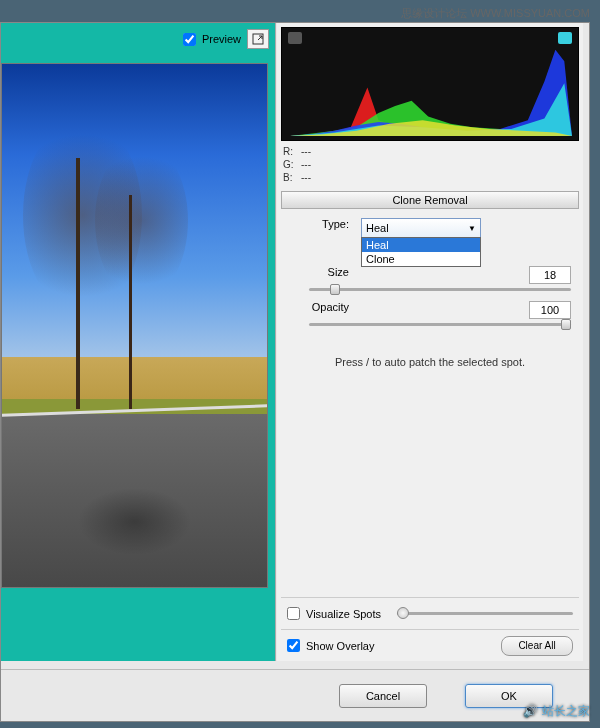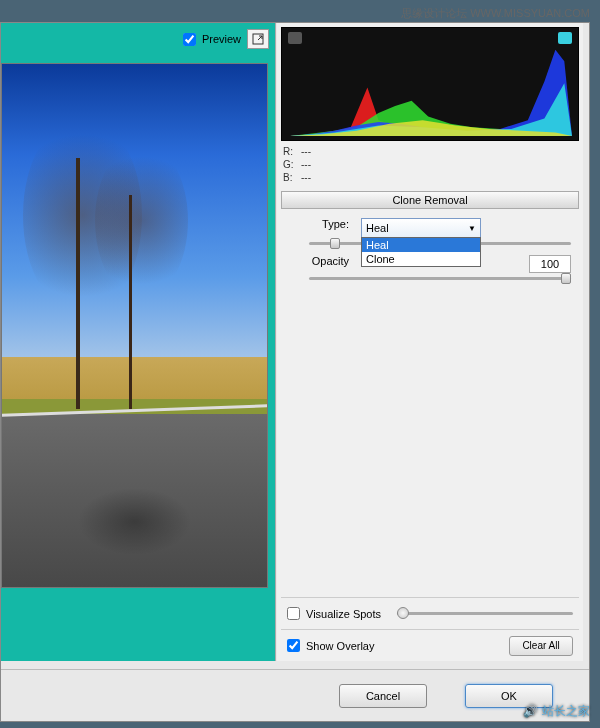--- a/index.html
+++ b/index.html
@@ -42,21 +42,21 @@
 .dd-item.sel { background: #2a78d8; color: #fff; }
 .num-input { width: 42px; height: 18px; border: 1px solid #aaa; background: #fff; font-size: 11px; text-align: center; margin-left: auto; margin-right: 8px; }
 .slider-track { height: 3px; background: #aaa; border-radius: 2px; position: relative; flex: 1; margin: 0 8px; }
 .slider-thumb { position: absolute; top: -4px; width: 10px; height: 11px; background: linear-gradient(to bottom, #f8f8f8, #c8c8c8); border: 1px solid #888; border-radius: 2px; }
 .hint-text { font-size: 11px; color: #333; text-align: center; margin-top: 30px; }
 .bottom-options { position: absolute; bottom: 0; left: 4px; width: 298px; }
 .opt-row { display: flex; align-items: center; height: 32px; border-top: 1px solid #ccc; padding: 0 6px; gap: 6px; font-size: 11px; }
 .opt-row input[type=checkbox] { width: 13px; height: 13px; }
 .mini-slider { flex: 1; height: 3px; background: #aaa; border-radius: 2px; position: relative; margin-left: 10px; }
 .mini-slider .thumb { position: absolute; left: 0; top: -5px; width: 12px; height: 12px; background: radial-gradient(circle, #f8f8f8, #c8c8c8); border: 1px solid #888; border-radius: 50%; }
-.small-btn { margin-left: auto; width: 64px; height: 20px; border: 1px solid #999; background: linear-gradient(to bottom, #fafafa, #e0e0e0); font-size: 10px; border-radius: 3px; }
+.small-btn { margin-left: auto; width: 72px; height: 20px; border: 1px solid #999; background: linear-gradient(to bottom, #fafafa, #e0e0e0); font-size: 10px; border-radius: 8px; }
 .dialog-footer { position: absolute; bottom: 0; left: 0; width: 100%; height: 52px; background: #e8e8e8; border-top: 1px solid #bbb; display: flex; align-items: center; justify-content: flex-end; padding-right: 36px; gap: 12px; }
 .dlg-btn { width: 88px; height: 24px; border: 1px solid #888; background: linear-gradient(to bottom, #fafafa, #dedede); font-size: 11px; border-radius: 3px; }
 .dlg-btn.primary { border: 1px solid #4a88c8; box-shadow: 0 0 3px #6aa8e8; margin-left: 26px; }
 </style>
 </head>
 <body>
 
 <div class="watermark-top">思缘设计论坛 WWW.MISSYUAN.COM</div>
 <div class="watermark-bottom">🔊 站长之家</div>
 
@@ -126,39 +126,45 @@
         <div class="dropdown">
           <span>Heal</span>
           <span class="dropdown-arrow">▼</span>
         </div>
         <div class="dropdown-list">
           <div class="dd-item sel">Heal</div>
           <div class="dd-item">Clone</div>
         </div>
       </div>
 
+      <div class="row" style="margin-top:28px">
+        <div class="row-label">Size</div>
+        <div style="flex:1"></div>
+        <input class="num-input" value="18" style="">
+      </div>
       <div class="row" style="margin-top:-6px">
         <div style="width:20px"></div>
         <div class="slider-track">
           <div class="slider-thumb" id="size-thumb" style="left: 8%;"></div>
         </div>
       </div>
 
       <div class="row">
         <div class="row-label">Opacity</div>
         <div style="flex:1"></div>
         <input class="num-input" value="100" style="">
       </div>
       <div class="row" style="margin-top:-6px">
         <div style="width:20px"></div>
         <div class="slider-track">
           <div class="slider-thumb" id="opacity-thumb" style="left: calc(100% - 10px);"></div>
         </div>
       </div>
 
+      <div class="hint-text">Press / to auto patch the selected spot.</div>
     </div>
 
     <div class="bottom-options">
       <div class="opt-row">
         <input type="checkbox" style="">
         <span>Visualize Spots</span>
         <div class="mini-slider">
           <div class="thumb"></div>
         </div>
       </div>

